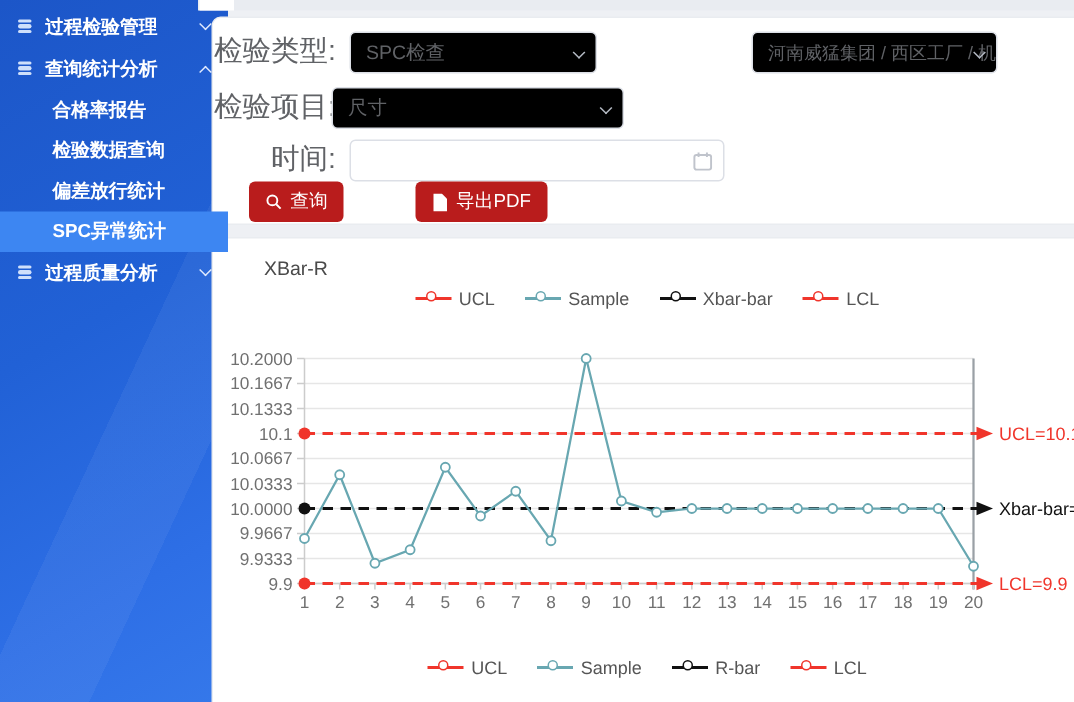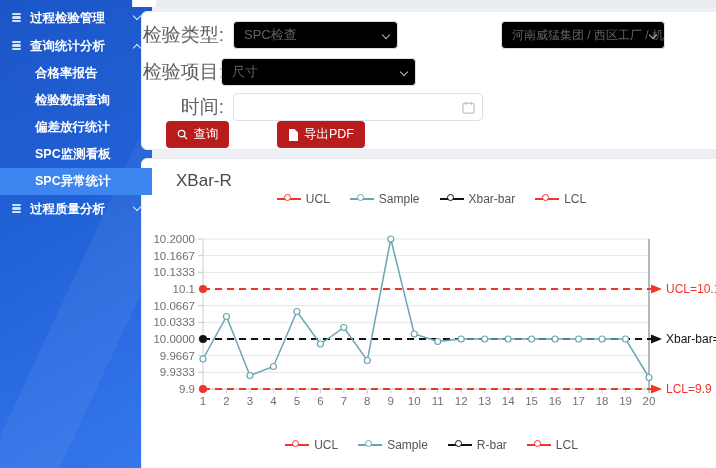--- a/index.html
+++ b/index.html
@@ -43,42 +43,41 @@
     border-right:1.5px solid #b4bac4; border-bottom:1.5px solid #b4bac4; transform:rotate(45deg); }
   .f-input { position:absolute; height:28px; border:1px solid #dcdfe6; border-radius:4px;
     background:#fff; font-size:13px; color:#606266; padding:0 28px 0 10px; width:250px; outline:none;
     font-family:inherit; }
   .cal-icon { position:absolute; width:13px; height:13px; pointer-events:none; }
   .btn { position:absolute; height:27px; background:#b91c1c; border:none; border-radius:4px;
     color:#fff; font-size:12.5px; display:flex; align-items:center; justify-content:center; gap:6px;
     cursor:pointer; font-family:inherit; }
 
   
-  .chart-title { position:absolute; left:34px; top:12px; font-size:17px; color:#4a4a4a; font-weight:500; }
+  .chart-title { position:absolute; left:34px; top:12px; font-size:13px; color:#4a4a4a; font-weight:500; }
   .legend { position:absolute; left:0; right:0; display:flex; justify-content:center; gap:20px; }
   .legend.top { top:33px; } .legend.bottom { top:279px; }
   .lg-item { display:flex; align-items:center; gap:5px; font-size:12px; color:#555; cursor:pointer; }
   .lg-mark { position:relative; width:24px; height:10px; }
   .lg-line { position:absolute; left:0; top:4px; width:24px; height:2px; }
   .lg-dot { position:absolute; left:7px; top:0; width:7px; height:7px; border-radius:50%;
     background:#fff; border:1.6px solid; }
   svg text { font-family:"Liberation Sans","DejaVu Sans",sans-serif; }
 </style>
 </head>
 <body>
 
 <div class="stage">
 
   <nav class="sidebar" id="sidebar">
       <div class="side-row parent"><span class="db-icon"><i></i><i></i><i></i></span><span>过程检验管理</span><i class="chev down"></i></div>
       <div class="side-row parent"><span class="db-icon"><i></i><i></i><i></i></span><span>查询统计分析</span><i class="chev up"></i></div>
       <div class="side-row child"><span>合格率报告</span></div>
       <div class="side-row child"><span>检验数据查询</span></div>
       <div class="side-row child"><span>偏差放行统计</span></div>
-      <div class="side-row child"><span>SPC监测看板</span></div>
       <div class="side-row child selected"><span>SPC异常统计</span></div>
       <div class="side-row parent"><span class="db-icon"><i></i><i></i><i></i></span><span>过程质量分析</span><i class="chev down"></i></div>
     </nav>
 
   <div class="main">
     <div class="topstrip">
       <div class="seg"></div>
     </div>
 
     <section class="card filter-card">

